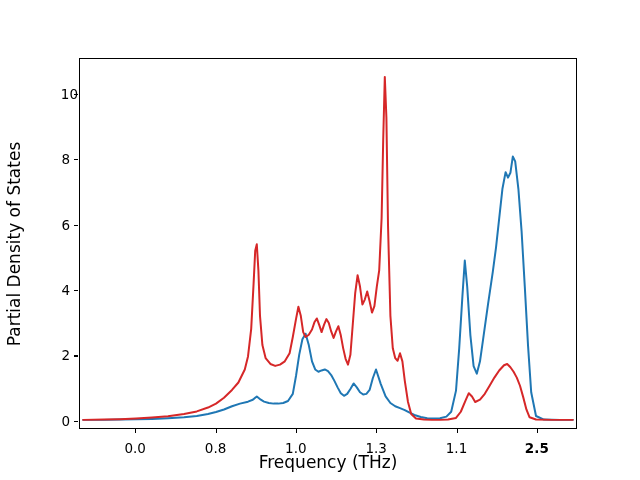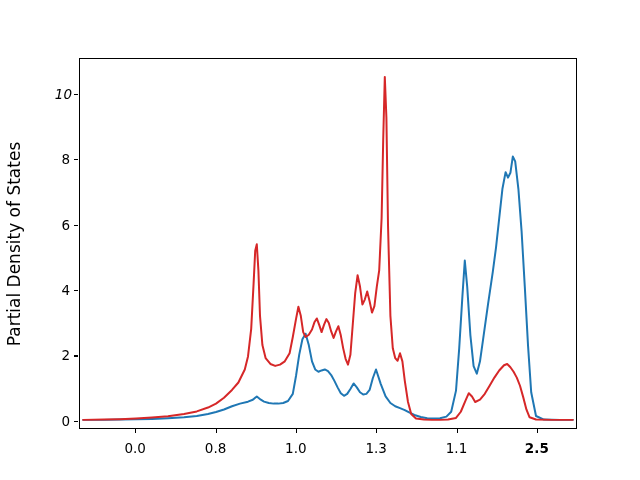--- a/index.html
+++ b/index.html
@@ -112,18 +112,19 @@
       <div class="tick-label ytick-label" style="top: 420.828px; left: 40px; width: 30px;">0</div>
       <div class="tick-mark ytick-mark" style="top: 355.454px;"></div>
       <div class="tick-label ytick-label" style="top: 355.454px; left: 40px; width: 30px;">2</div>
       <div class="tick-mark ytick-mark" style="top: 290.079px;"></div>
       <div class="tick-label ytick-label" style="top: 290.079px; left: 40px; width: 30px;">4</div>
       <div class="tick-mark ytick-mark" style="top: 224.705px;"></div>
       <div class="tick-label ytick-label" style="top: 224.705px; left: 40px; width: 30px;">6</div>
       <div class="tick-mark ytick-mark" style="top: 159.33px;"></div>
       <div class="tick-label ytick-label" style="top: 159.33px; left: 40px; width: 30px;">8</div>
       <div class="tick-mark ytick-mark" style="top: 93.9559px;"></div>
-      <div class="tick-label ytick-label" style="top: 93.9559px; left: 42px; width: 30px; font-style: italic;">10</div>
+      <div class="tick-label ytick-label" style="top: 93.9559px; left: 48px; width: 30px;">10</div>
     </div>
 
+  <div id="xlabel">Frequency (THz)</div>
   <div id="ylabel">Partial Density of States</div>
 
 </div>
 
 </body></html>

